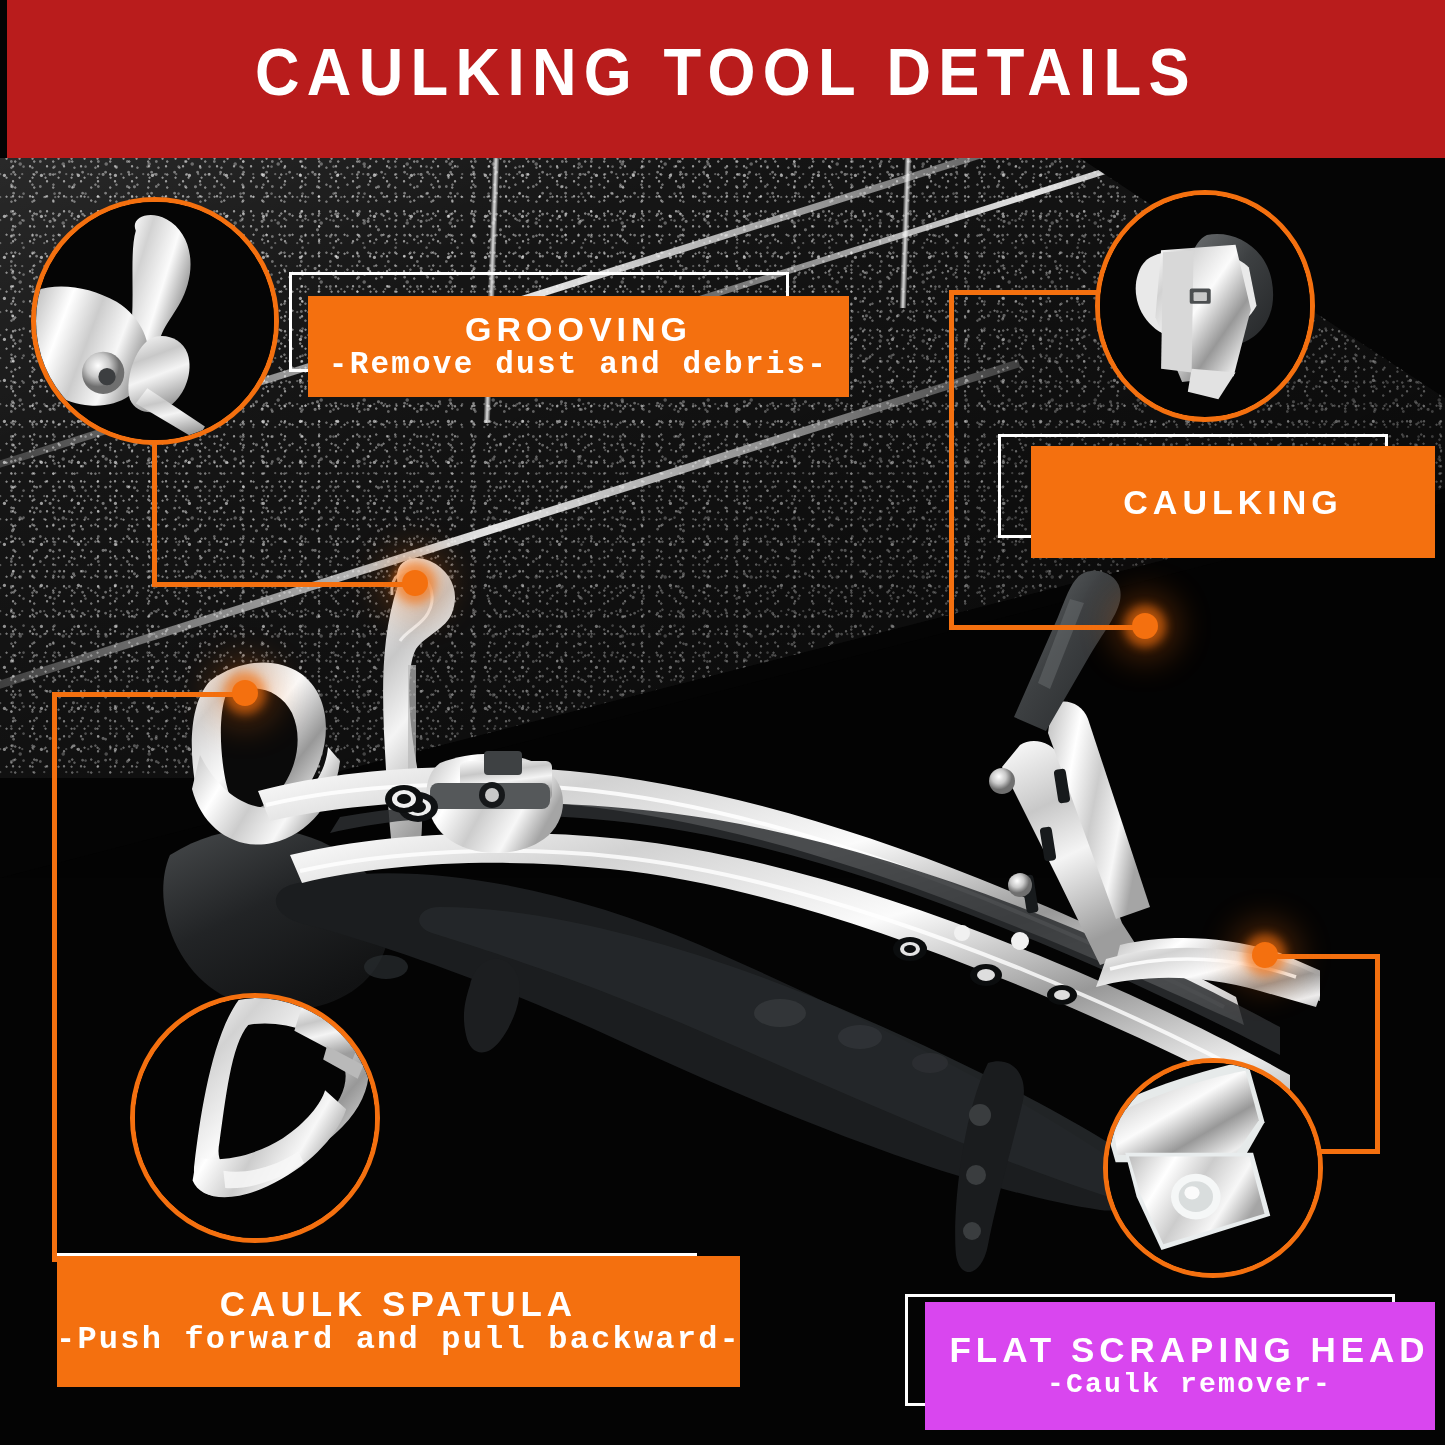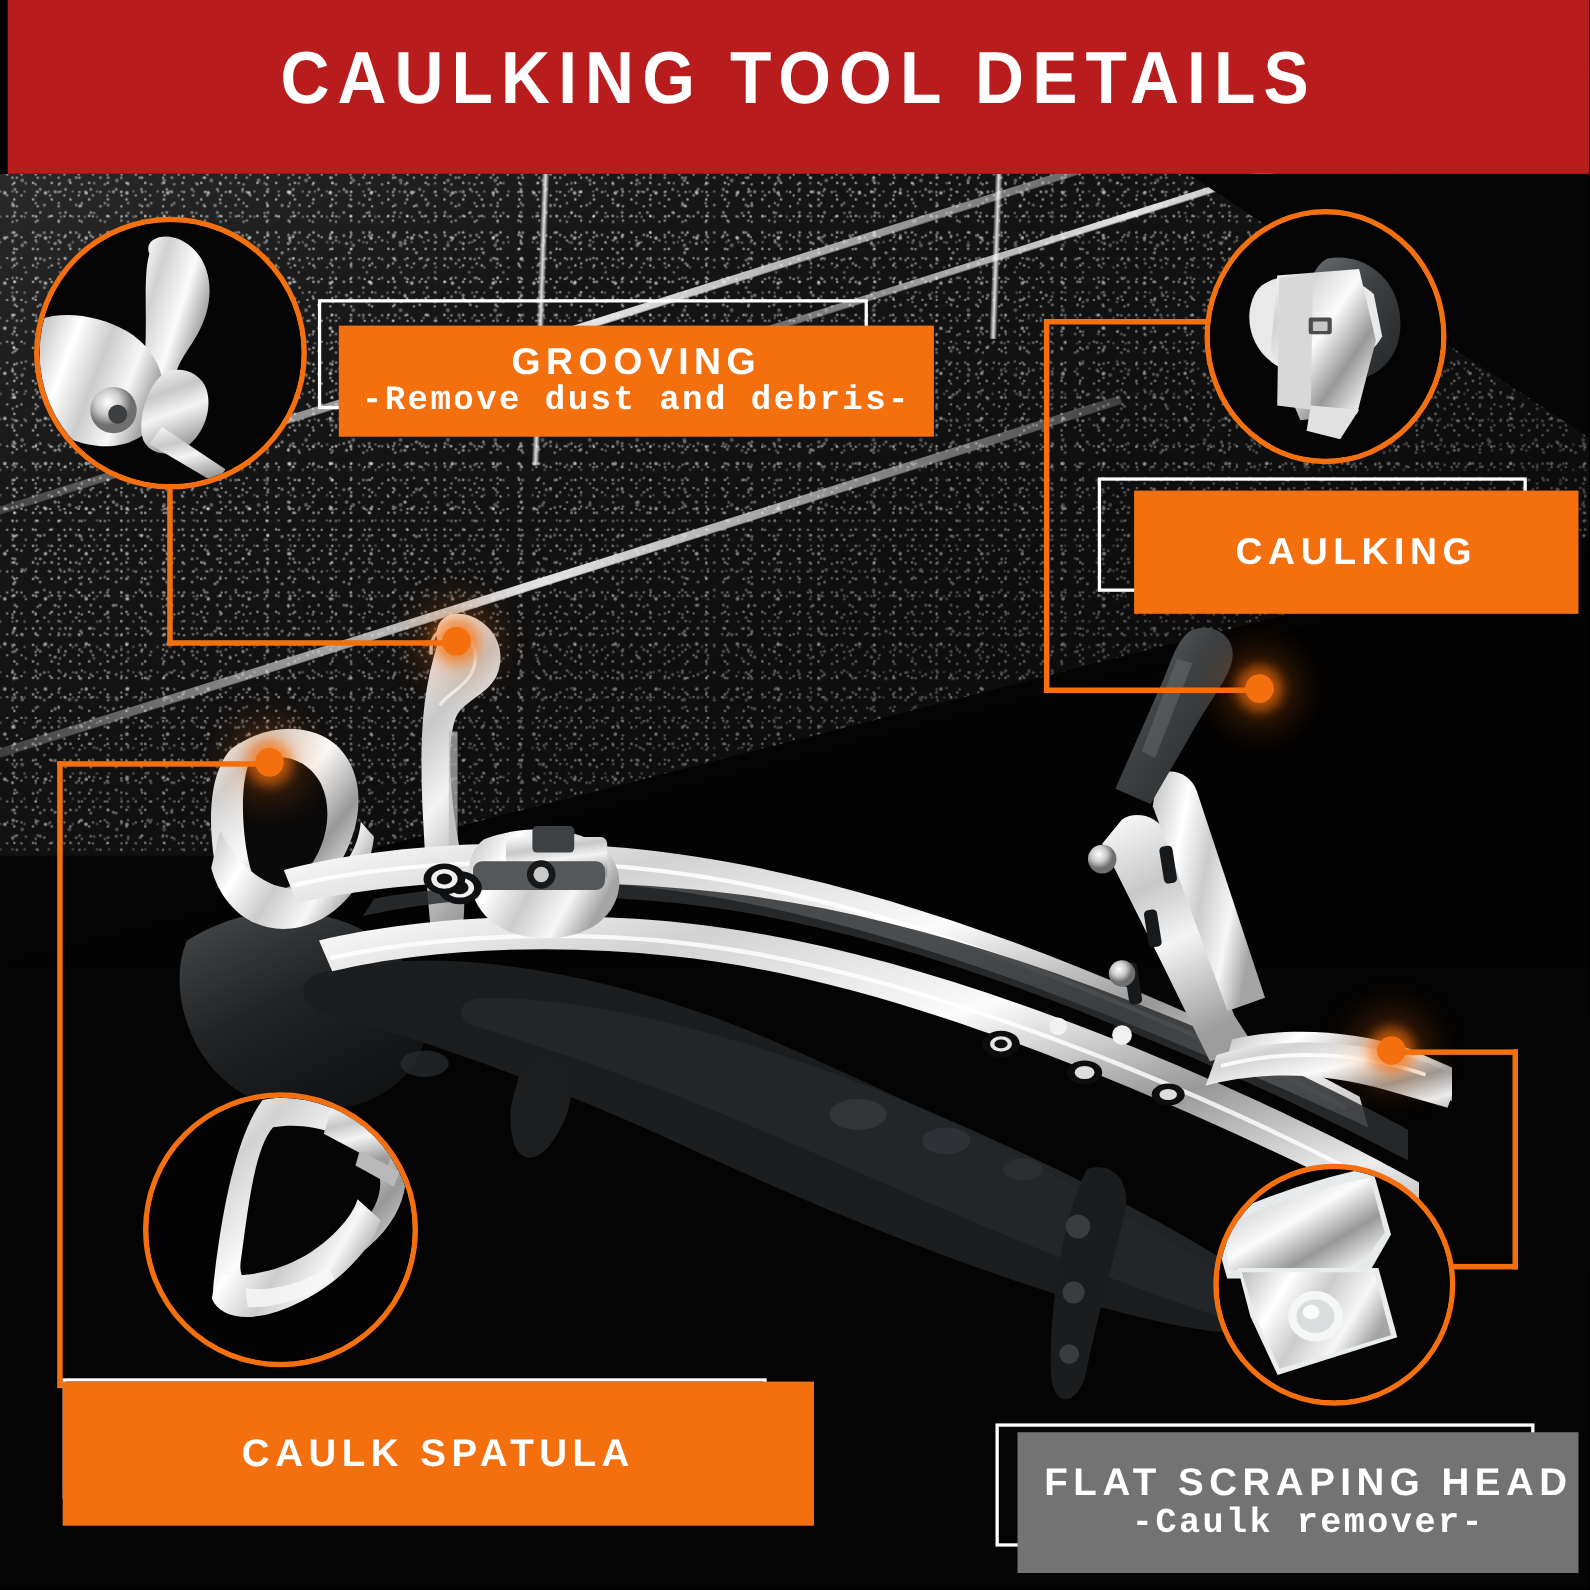--- a/index.html
+++ b/index.html
@@ -82,21 +82,21 @@
   #lbl-spatula{left:57px;top:1253px;width:675px;height:137px;}
   #lbl-spatula .frame{width:640px;height:110px;}
   #lbl-spatula .plate{left:0px;top:3px;width:683px;height:131px;}
   #lbl-spatula .t1{font-size:35px;}
   #lbl-spatula .t2{font-size:32px;}
 
   #lbl-flat{left:905px;top:1294px;width:530px;height:136px;}
   #lbl-flat .frame{width:490px;height:112px;}
   #lbl-flat .plate{left:20px;top:8px;width:510px;height:128px;}
   #lbl-flat .t1{font-size:35px;}
-  #lbl-flat .t2{font-size:32px;}
+  #lbl-flat .t2{font-size:28px;}
 
   
   .conn{position:absolute;background:#F4700F;}
 
   
   .hotspot{position:absolute;width:26px;height:26px;border-radius:50%;background:#F4700F;
      box-shadow:0 0 10px 8px rgba(244,112,15,.62),0 0 34px 20px rgba(244,112,15,.30);}
 
   
   .inset{position:absolute;border-radius:50%;border:5px solid #F4700F;background:#000;overflow:hidden;
@@ -369,24 +369,25 @@
     <div class="frame"></div>
     <div class="plate" style="background-color: rgb(244, 112, 15);">
       <div class="t1">CAULKING</div>
     </div>
   </div>
 
   <div class="label" id="lbl-spatula">
     <div class="frame"></div>
     <div class="plate" style="background-color: rgb(244, 112, 15);">
       <div class="t1">CAULK SPATULA</div>
+      <div class="t2">-Push forward and pull backward-</div>
     </div>
   </div>
 
   <div class="label" id="lbl-flat">
     <div class="frame"></div>
-    <div class="plate" style="background-color: #737373; padding-left: 19px;">
+    <div class="plate" style="background-color: #d946ef; padding-left: 19px;">
       <div class="t1">FLAT SCRAPING HEAD</div>
       <div class="t2">-Caulk remover-</div>
     </div>
   </div>
 
 </div>
 
 </body></html>

